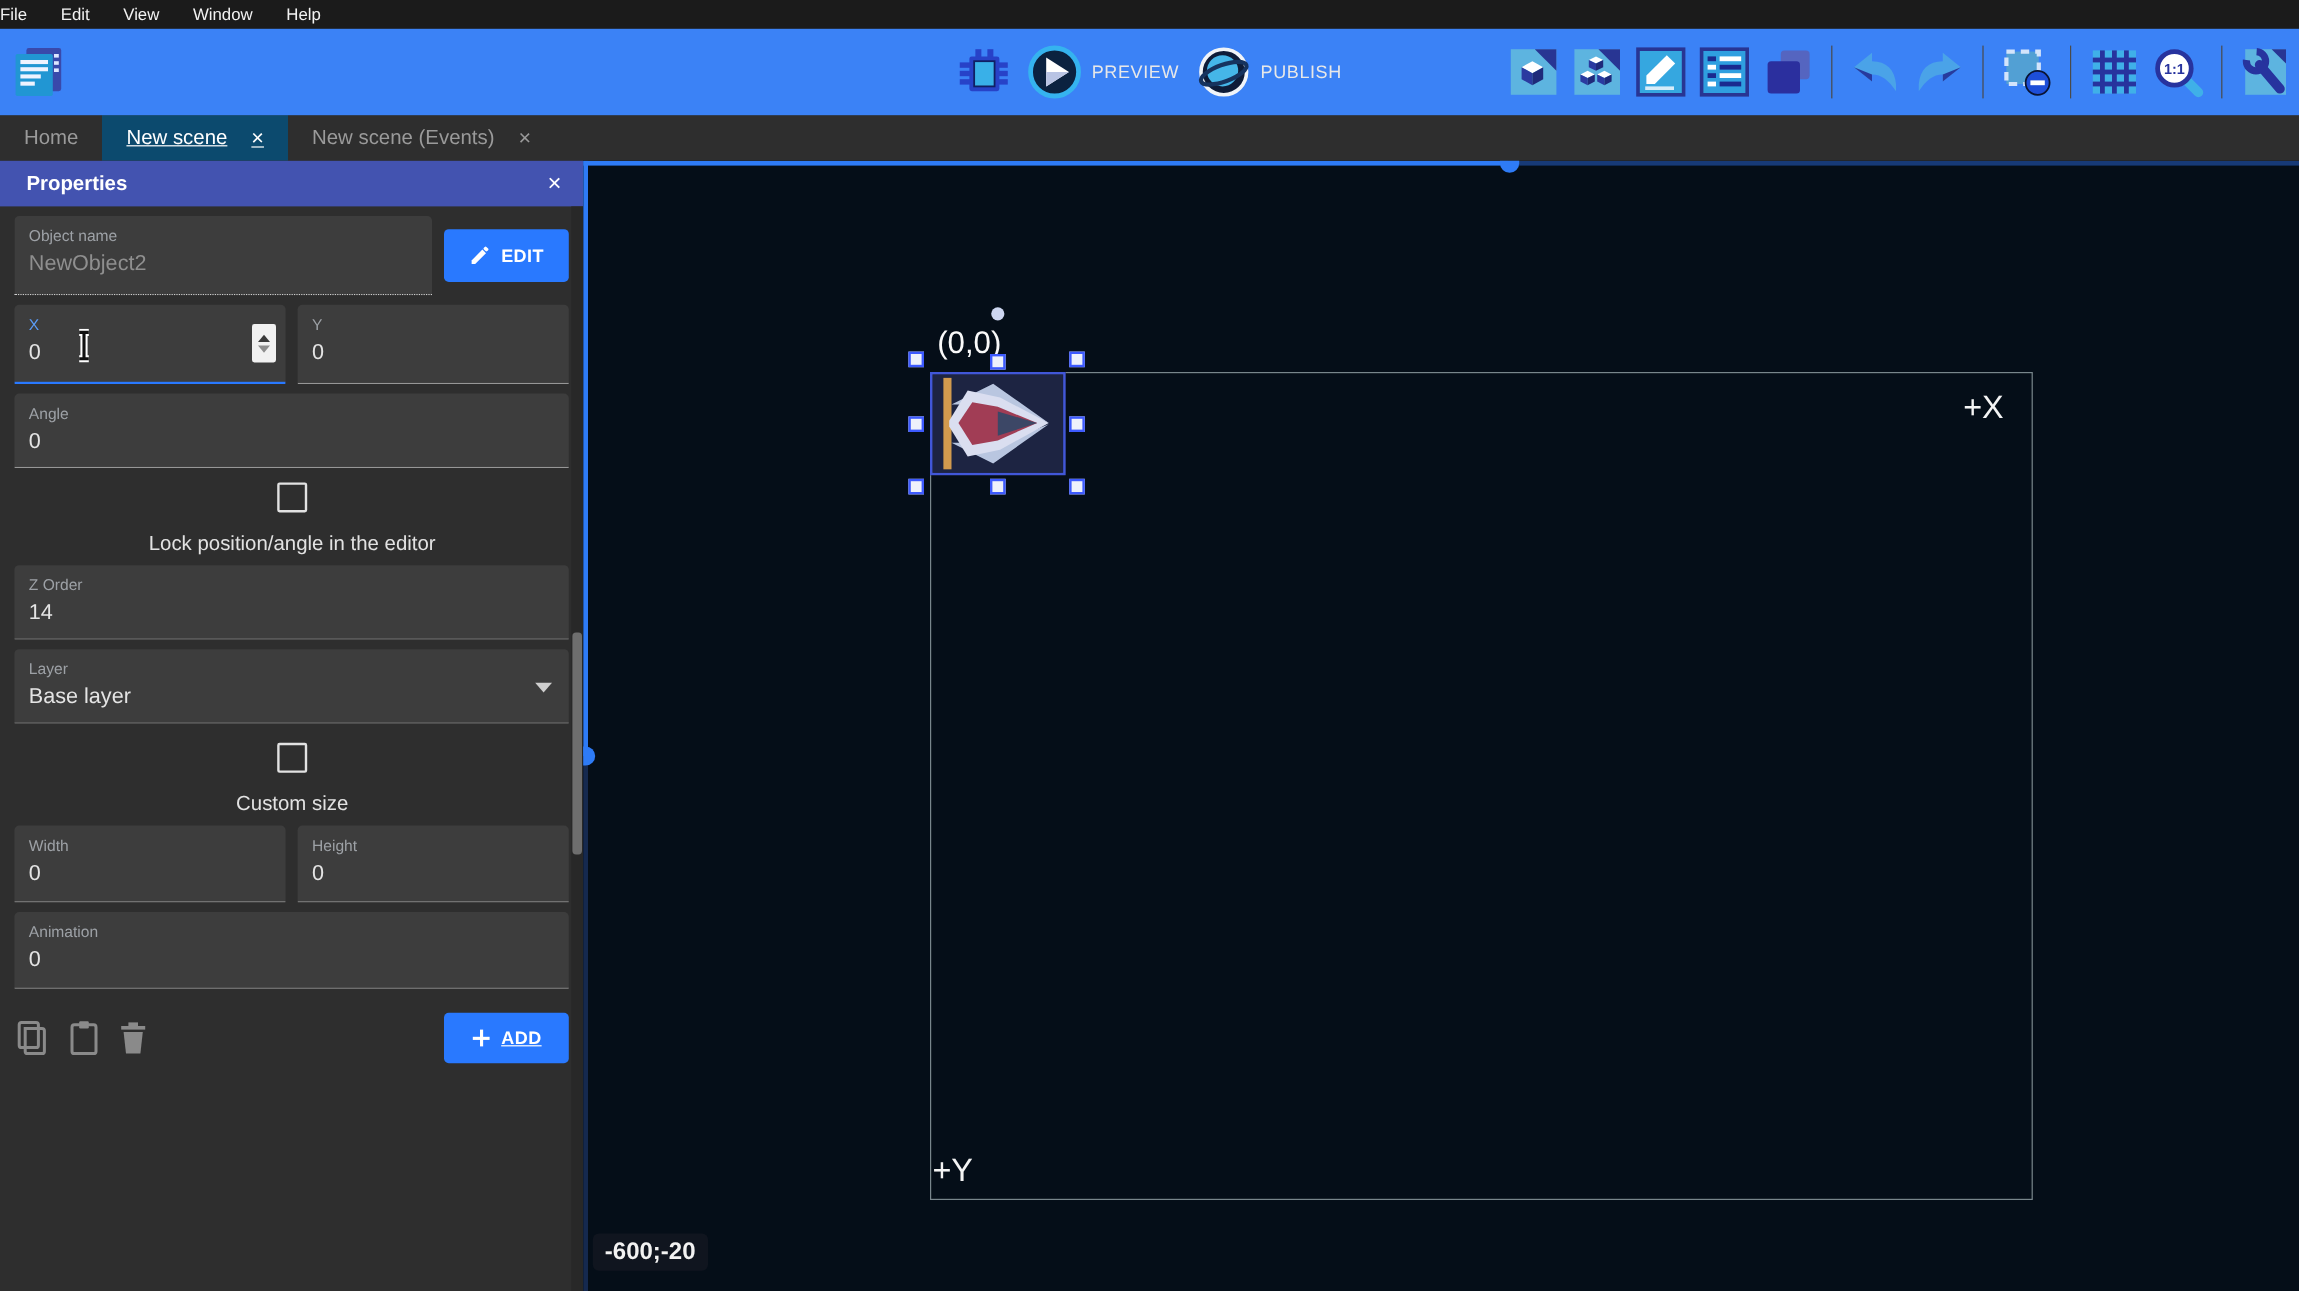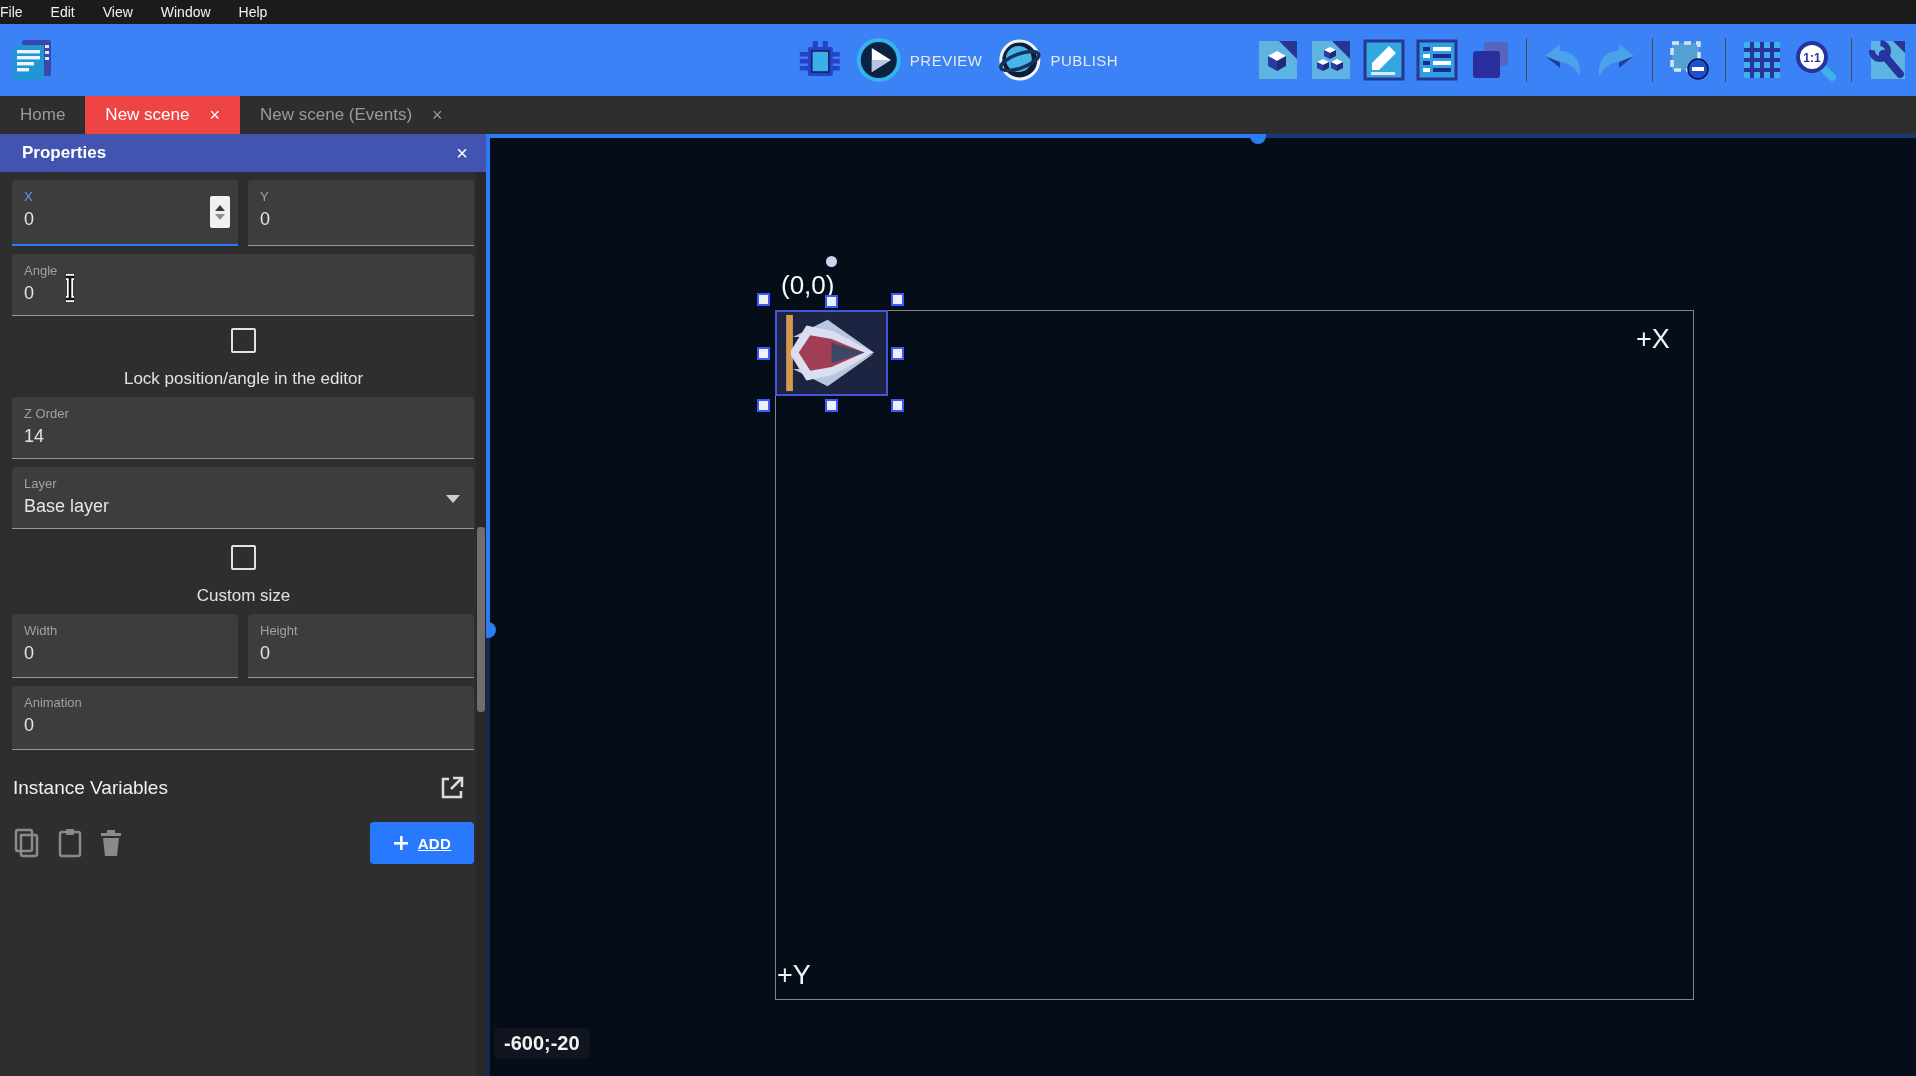--- a/index.html
+++ b/index.html
@@ -16,21 +16,21 @@
   .tb-center{position:absolute;left:50%;top:0;height:72px;transform:translateX(-50%);display:flex;align-items:center;gap:14px;}
   .tb-right{position:absolute;right:6px;top:0;height:72px;display:flex;align-items:center;gap:9px;}
   .tb-label{color:#e8e8e8;font-size:15px;letter-spacing:.5px;}
   .tb-group{display:flex;align-items:center;gap:8px;}
   .tb-sep{width:1px;height:44px;background:#4a4a4a;margin:0 5px;}
   .tb-icon{width:44px;height:44px;display:flex;align-items:center;justify-content:center;}
 
   
   .tabbar{height:38px;background:#2e2e2e;display:flex;align-items:stretch;flex:none;}
   .tab{display:flex;align-items:center;padding:0 20px;font-size:17px;color:#9a9a9a;gap:20px;}
-  .tab.active{background:#ef4444;color:#fff;}
+  .tab.active{background:#0c4a6e;color:#fff;text-decoration:underline;}
   .tab .tclose{font-size:18px;line-height:1;color:inherit;}
 
   
   .content{flex:1;display:flex;min-height:0;}
 
   
   .panel{width:486px;flex:none;background:#2e2e2e;position:relative;display:flex;flex-direction:column;}
   .panel-header{height:38px;background:#4353b0;display:flex;align-items:center;flex:none;}
   .panel-header .ptitle{color:#fff;font-size:17px;font-weight:600;margin-left:22px;}
   .panel-header .pclose{margin-left:auto;margin-right:18px;color:#fff;font-size:20px;}
@@ -256,20 +256,33 @@
   </div>
 
   <div class="content">
 
     <div class="panel">
       <div class="panel-header">
         <span class="ptitle">Properties</span>
         <span class="pclose">×</span>
       </div>
 
+      <div class="prow">
+        <div class="field disabled grow" style="height:66px;">
+          <div class="flabel">Object name</div>
+          <div class="fvalue">NewObject2</div>
+        </div>
+        <button class="btn-blue edit-btn">
+          <svg width="18" height="18" viewBox="0 0 18 18">
+            <polygon points="2,13 11,4 14,7 5,16 2,16" fill="#fff"></polygon>
+            <rect x="12" y="2" width="4" height="3" rx="1" transform="rotate(45 14 3.5)" fill="#fff"></rect>
+          </svg>
+          <span>EDIT</span>
+        </button>
+      </div>
 
       <div class="prow">
         <div class="field focused grow" style="height:66px;">
           <div class="flabel">X</div>
           <div class="fvalue">0</div>
           <div class="spinner">
             <div class="sup"></div>
             <div class="sdn"></div>
           </div>
         </div>
@@ -322,30 +335,20 @@
         </div>
       </div>
 
       <div class="prow">
         <div class="field grow" style="height:64px;">
           <div class="flabel">Animation</div>
           <div class="fvalue">0</div>
         </div>
       </div>
 
-      <div class="iv-row">
-        <span class="iv-title">Instance Variables</span>
-        <span style="margin-left:auto;" class="ghost-icon">
-          <svg width="28" height="28" viewBox="0 0 28 28">
-            <path d="M11,5 H5 V23 H23 V17" fill="none" stroke="#dcdcdc" stroke-width="2.5"></path>
-            <path d="M15,4 H24 V13" fill="none" stroke="#dcdcdc" stroke-width="2.5"></path>
-            <line x1="24" y1="4" x2="13" y2="15" stroke="#dcdcdc" stroke-width="2.5"></line>
-          </svg>
-        </span>
-      </div>
 
       <div class="actions-row">
         <span class="ghost-icon">
           <svg width="28" height="30" viewBox="0 0 28 30">
             <rect x="3" y="2" width="16" height="21" rx="2" fill="none" stroke="#8a8a8a" stroke-width="2.5"></rect>
             <path d="M8,7 H22 A2,2 0 0 1 24,9 V26 A2,2 0 0 1 22,28 H10 A2,2 0 0 1 8,26 Z" fill="none" stroke="#8a8a8a" stroke-width="2.5"></path>
           </svg>
         </span>
         <span class="ghost-icon">
           <svg width="26" height="30" viewBox="0 0 26 30">

